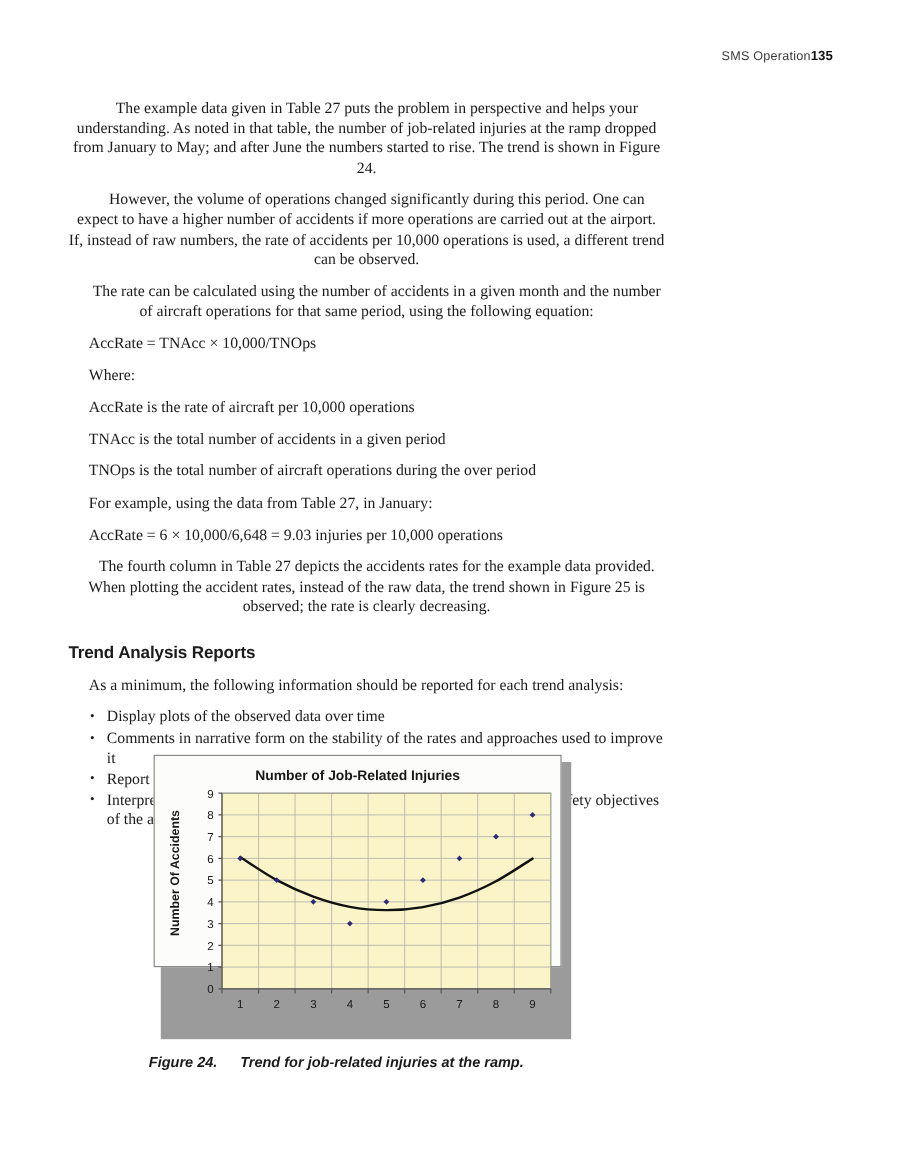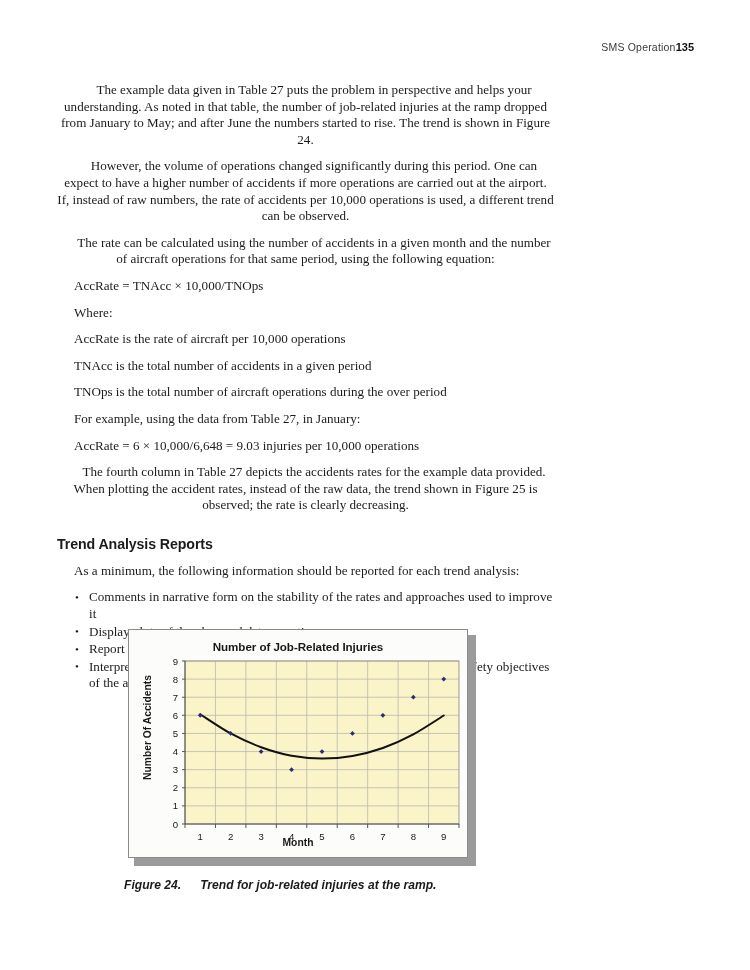--- a/index.html
+++ b/index.html
@@ -112,21 +112,21 @@
     position: absolute;
     left: 6px;
     top: 6px;
     width: 342px;
     height: 231px;
     background: #9b9b9b;
   }
   .chart-frame {
     position: relative;
     width: 340px;
-    height: 229px;
+    height: 177px;
     background: #fcfcfa;
     border: 1px solid #8a8a8a;
     box-sizing: border-box;
   }
 
   .chart-title {
     position: absolute;
     left: 0; right: 0;
     top: 10px;
     text-align: center;
@@ -212,22 +212,22 @@
 
     <p class="indented">AccRate = 6 × 10,000/6,648 = 9.03 injuries per 10,000 operations</p>
 
     <p class="body">The fourth column in Table 27 depicts the accidents rates for the example data provided. When plotting the accident rates, instead of the raw data, the trend shown in Figure 25 is observed; the rate is clearly decreasing.</p>
 
     <h2 class="section-heading">Trend Analysis Reports</h2>
 
     <p class="indented">As a minimum, the following information should be reported for each trend analysis:</p>
 
     <ul class="bullets">
+      <li>Display plots of the observed data over time</li>
       <li>Comments in narrative form on the stability of the rates and approaches used to improve it</li>
-      <li>Display plots of the observed data over time</li>
       <li>Report average percent change for periods when the rate is fairly constant</li>
       <li>Interpret in narrative form the trend and how it relates to achieving the safety objectives of the airport</li>
     </ul>
 
   </div>
 
   <div class="figure-wrap">
     <div class="chart-shadow"></div>
     <div class="chart-frame">
 

